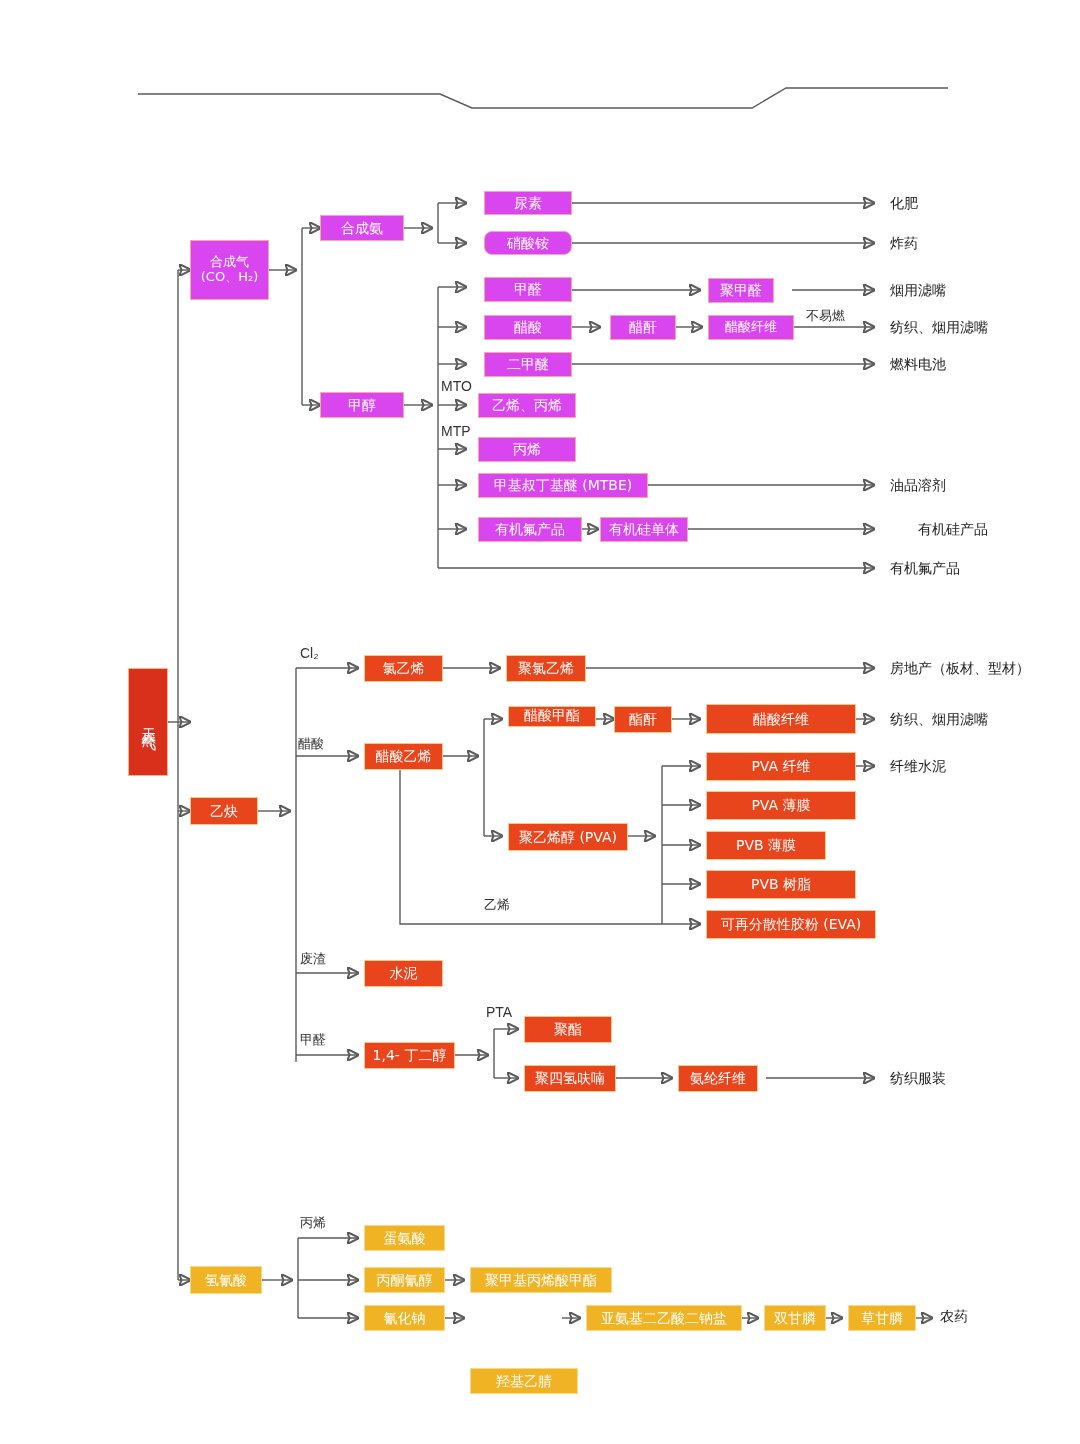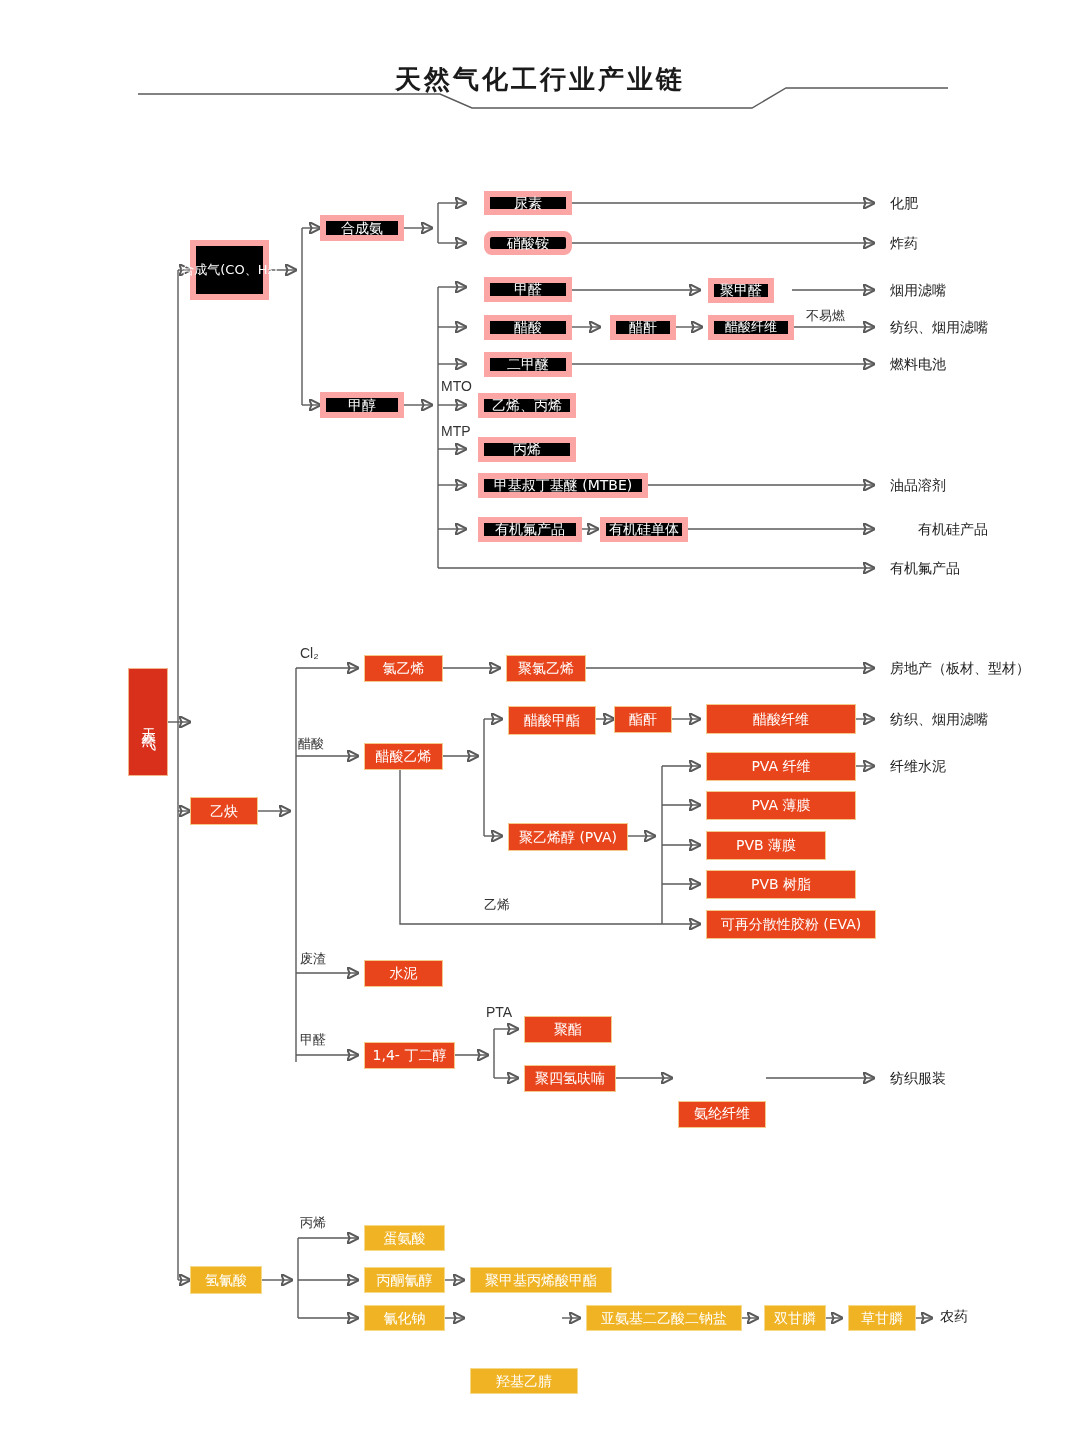--- a/index.html
+++ b/index.html
@@ -16,21 +16,21 @@
   }
 
   
   .node{
     position:absolute;box-sizing:border-box;
     display:flex;align-items:center;justify-content:center;
     color:#ffffff;font-size:14px;line-height:1.15;
     text-align:center;white-space:nowrap;
     font-family:"DejaVu Sans","Liberation Sans",sans-serif;
   }
-  .blue{background:#000000;border:6px solid #fca5a5;}
+  .blue{background:#d946ef;border:1px solid #fca5a5;}
   .red{background:#e8451c;border:1.5px solid #f5c98a;}
   .yellow{background:#f0b323;border:1.5px solid #f7d98a;}
   .red-dark{background:#d8301a;border:1.5px solid #f3b48c;}
 
   
   .endlabel{
     position:absolute;font-size:14px;color:#222;white-space:nowrap;
     font-family:"DejaVu Sans","Liberation Sans",sans-serif;
   }
   
@@ -46,21 +46,20 @@
   }
 </style>
 </head>
 <body>
 
 <div id="stage">
 
   <svg class="wires" aria-hidden="true">
     <polyline points="138,94 440,94 472,108 752,108 786,88 948,88" stroke="#4a4a4a" stroke-width="1.6"></polyline>
   </svg>
-  <div class="banner-title">天然气化工行业产业链</div>
 
   <svg class="wires" aria-hidden="true">
     <defs>
       <marker id="ah" markerWidth="9" markerHeight="9" refX="8" refY="4.5" orient="auto">
         <path d="M0,0 L9,4.5 L0,9 L2,4.5 Z" fill="#3a3a3a" stroke="none"></path>
       </marker>
     </defs>
 
     <line x1="168" y1="722" x2="190" y2="722" marker-end="url(#ah)"></line>
     <line x1="178" y1="270" x2="178" y2="1280"></line>
@@ -167,21 +166,21 @@
     <line x1="562" y1="1318" x2="580" y2="1318" marker-end="url(#ah)"></line>
     <line x1="742" y1="1318" x2="758" y2="1318" marker-end="url(#ah)"></line>
     <line x1="826" y1="1318" x2="842" y2="1318" marker-end="url(#ah)"></line>
     <line x1="916" y1="1318" x2="932" y2="1318" marker-end="url(#ah)"></line>
   </svg>
 
   <div class="node red-dark" style="left:128px;top:668px;width:40px;height:108px;writing-mode:vertical-rl;letter-spacing:4px;font-size:15px;">
     <span>天然气</span>
   </div>
 
-  <div class="node blue" style="left:190px;top:240px;width:79px;height:60px;flex-direction:row;font-size:13px;">
+  <div class="node blue" style="left:190px;top:240px;width:79px;height:60px;flex-direction:column;font-size:13px;">
     <span>合成气</span>
     <span>(CO、H₂)</span>
   </div>
 
   <div class="node red" style="left:190px;top:797px;width:68px;height:28px;">
     <span>乙炔</span>
   </div>
 
   <div class="node yellow" style="left:190px;top:1266px;width:72px;height:28px;">
     <span>氢氰酸</span>
@@ -257,21 +256,21 @@
 
   <div class="node red" style="left:364px;top:655px;width:79px;height:27px;">
     <span>氯乙烯</span>
   </div>
   <div class="node red" style="left:506px;top:655px;width:80px;height:27px;">
     <span>聚氯乙烯</span>
   </div>
   <div class="node red" style="left:364px;top:743px;width:79px;height:27px;">
     <span>醋酸乙烯</span>
   </div>
-  <div class="node red" style="left:508px;top:706px;width:88px;height:29px;">
+  <div class="node red" style="left:508px;top:706px;width:88px;height:21px;font-family:Liberation Serif, serif;">
     <span>醋酸甲酯</span>
   </div>
   <div class="node red" style="left:614px;top:706px;width:58px;height:27px;">
     <span>酯酐</span>
   </div>
   <div class="node red" style="left:706px;top:704px;width:150px;height:30px;">
     <span>醋酸纤维</span>
   </div>
   <div class="node red" style="left:508px;top:823px;width:120px;height:28px;">
     <span>聚乙烯醇 (PVA)</span>
@@ -296,21 +295,21 @@
   </div>
   <div class="node red" style="left:364px;top:1042px;width:91px;height:27px;">
     <span>1,4- 丁二醇</span>
   </div>
   <div class="node red" style="left:524px;top:1016px;width:88px;height:27px;">
     <span>聚酯</span>
   </div>
   <div class="node red" style="left:524px;top:1065px;width:92px;height:27px;">
     <span>聚四氢呋喃</span>
   </div>
-  <div class="node red" style="left:678px;top:1101px;width:88px;height:27px;font-family:Liberation Mono, monospace;">
+  <div class="node red" style="left:678px;top:1065px;width:80px;height:27px;">
     <span>氨纶纤维</span>
   </div>
 
   <div class="endlabel" style="left:890px;top:660px;">房地产（板材、型材）</div>
   <div class="endlabel" style="left:890px;top:711px;">纺织、烟用滤嘴</div>
   <div class="endlabel" style="left:890px;top:758px;">纤维水泥</div>
   <div class="endlabel" style="left:890px;top:1070px;">纺织服装</div>
 
   <div class="edgelabel" style="left:300px;top:1214px;">丙烯</div>
 

